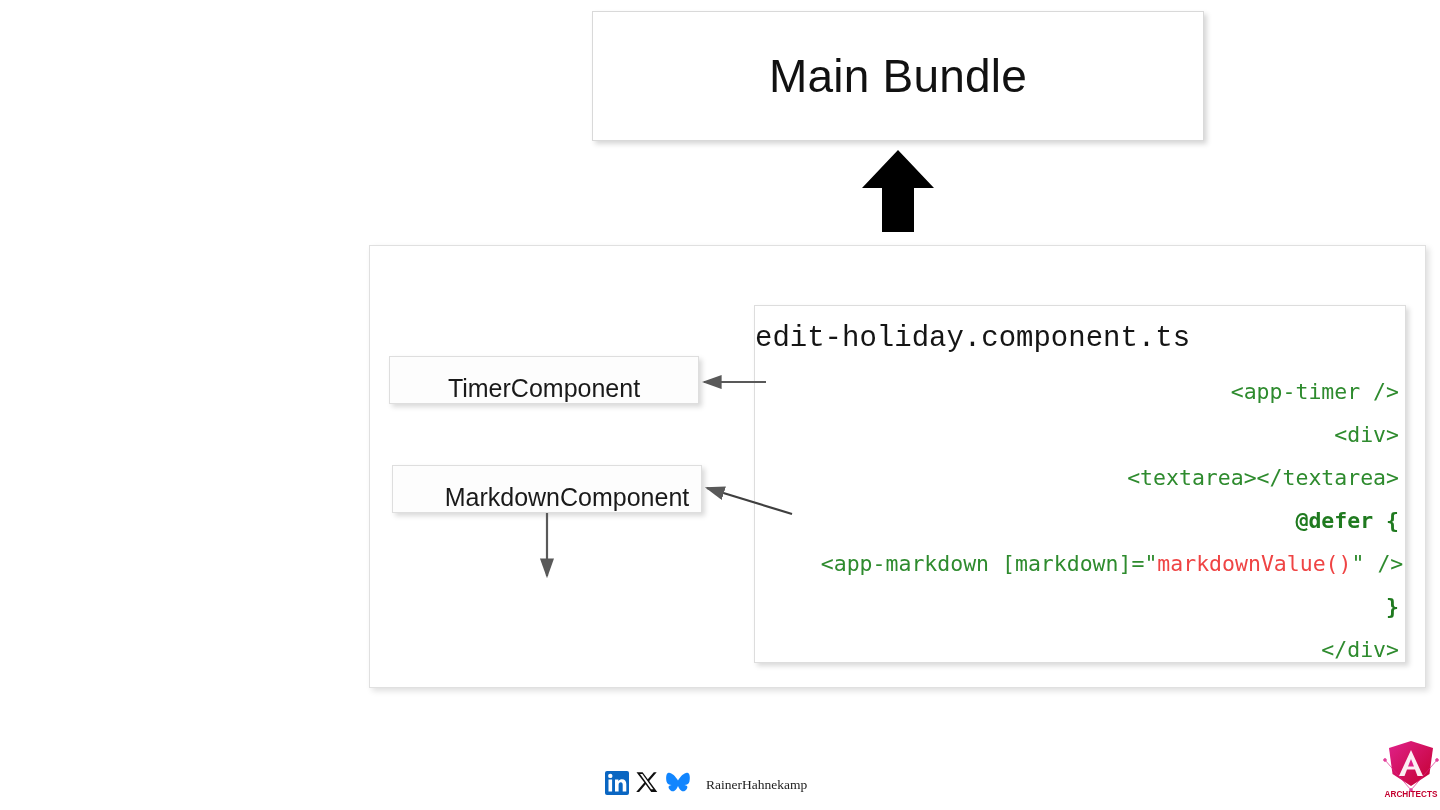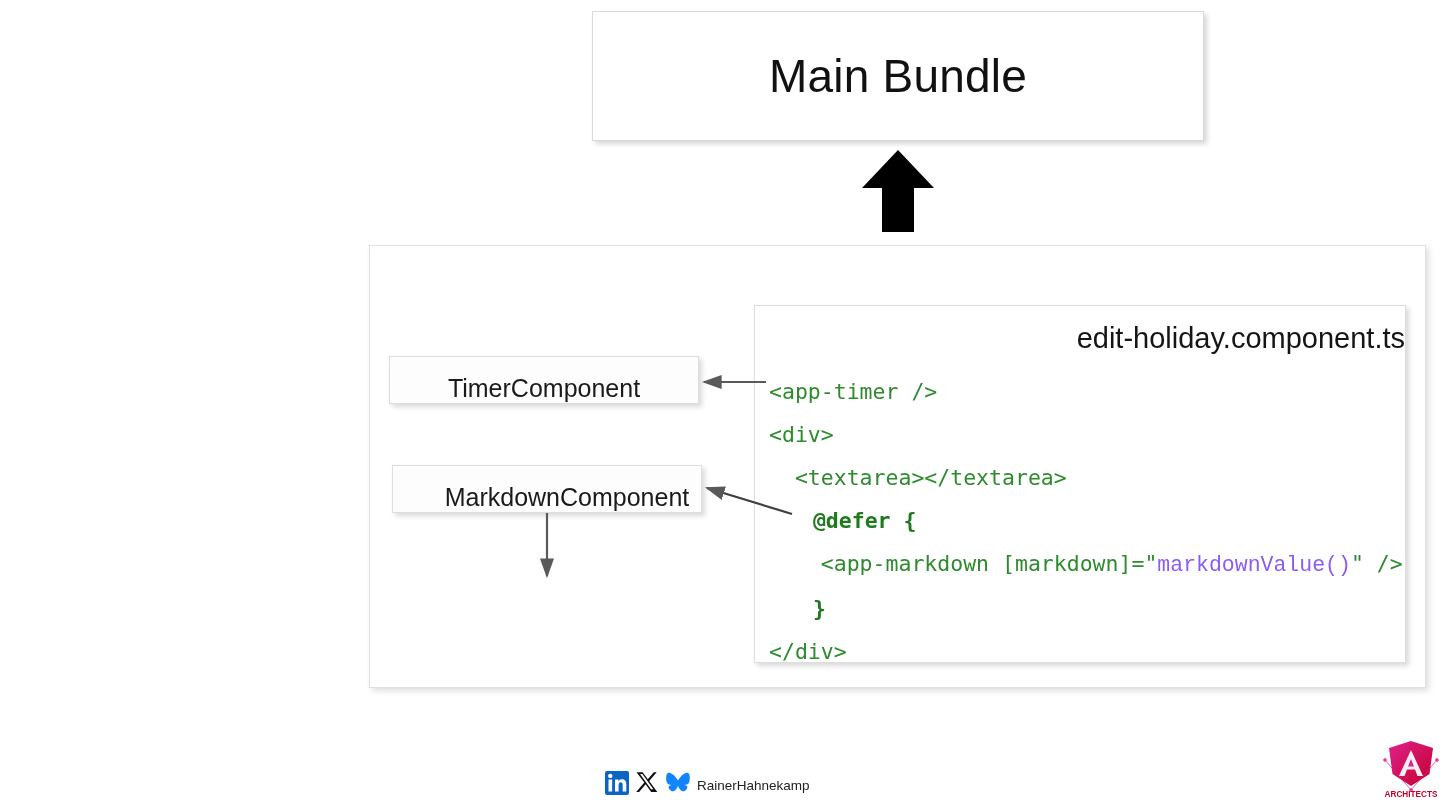--- a/index.html
+++ b/index.html
@@ -108,39 +108,39 @@
     width: 652px;
     height: 358px;
     background: #ffffff;
     border: 1px solid #dddddd;
     box-shadow: 3px 3px 5px rgba(0,0,0,0.15);
   }
   .code-title {
     position: absolute;
     left: 0; right: 0;
     top: 16px;
-    text-align: right;
+    text-align: left;
     font-size: 29px;
     color: #151515;
-    font-family: Liberation Sans, sans-serif;
+    font-family: Liberation Mono, monospace;
   }
   .code-lines {
     position: absolute;
     left: 14px;
     top: 64px;
     right: 6px;
     font-family: "DejaVu Sans Mono", monospace;
     font-size: 21.5px;
     line-height: 43px;
     color: #2e8b2e;
     white-space: pre;
   }
-  .code-line { white-space: pre; }
+  .code-line { white-space: pre; text-align: right; }
   .tok-tag   { color: #2e8b2e; }
-  .tok-val   { color: #8b5cf6; font-family: Liberation Mono, monospace; }
+  .tok-val   { color: #ef4444; }
   .tok-kw    { color: #1f7a1f; font-weight: bold; margin-left: 18px; }
 
   
   .connectors {
     position: absolute;
     left: 0; top: 0;
     width: 1440px; height: 810px;
     pointer-events: none;
   }
 
@@ -149,21 +149,22 @@
     position: absolute;
     left: 604px;
     top: 770px;
     display: flex;
     align-items: center;
     gap: 5px;
   }
   .footer-name {
     font-size: 13.5px;
     color: #222222;
-    font-family: Liberation Sans, sans-serif;
+    margin-left: 9px;
+    font-family: Liberation Serif, serif;
   }
   .icon-li, .icon-x, .icon-bs { display: block; }
 
   .brand-logo {
     position: absolute;
     left: 1381px;
     top: 738px;
     width: 60px;
     height: 62px;
   }

